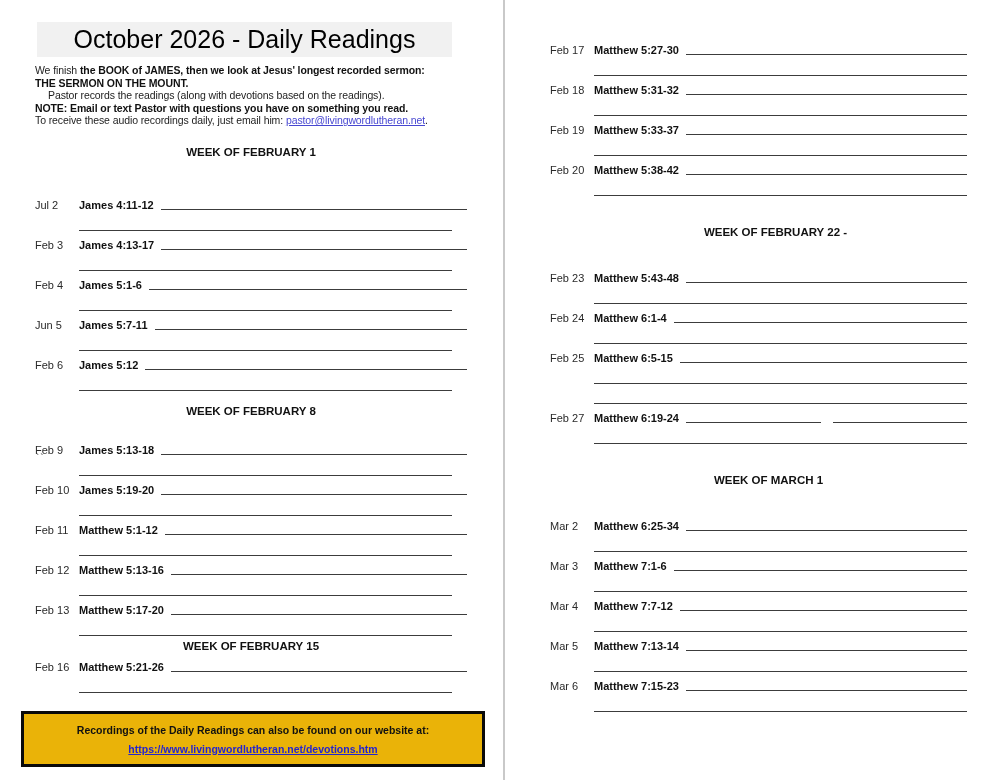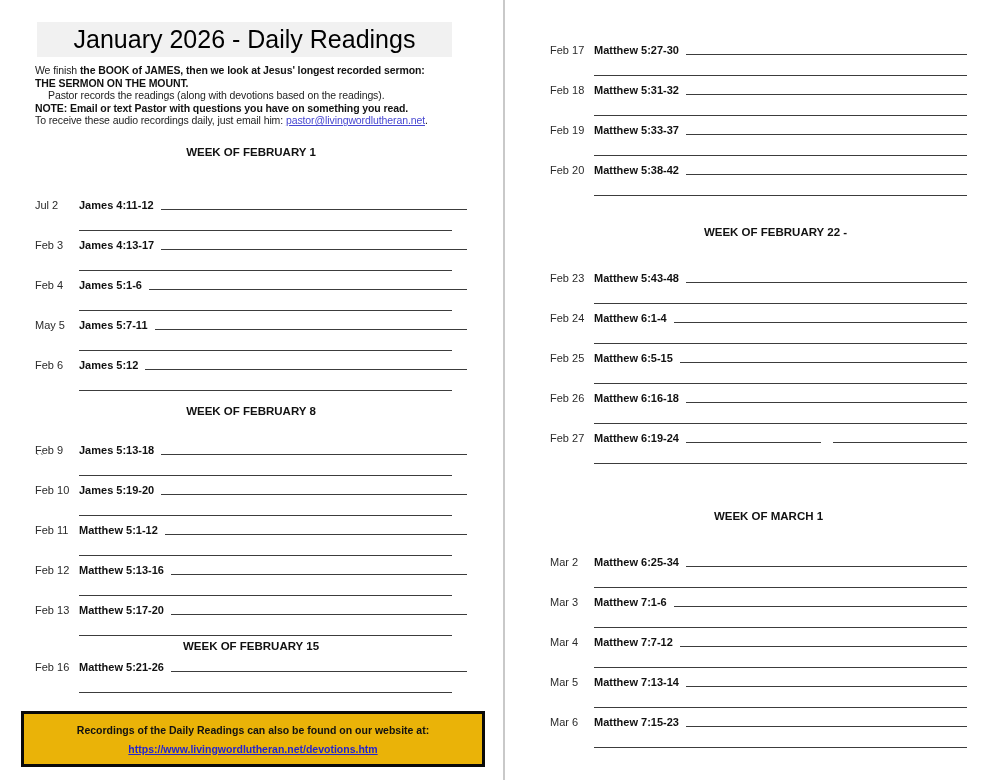--- a/index.html
+++ b/index.html
@@ -25,21 +25,21 @@
   .iline b{color:#111;}
   .iline.indent{padding-left:13px;}
   a.email{color:#4747d1;text-decoration:underline;cursor:pointer;}
 
   
   .week-heading{font-weight:bold;font-size:11.5px;height:15px;line-height:15px;text-align:center;color:#111;margin:12px 0 18px;}
   .col-left .section:nth-child(1) .week-heading{margin:18px 0 32px;}
   .col-left .section:nth-child(2) .week-heading{margin:12px 0 18px;}
   .col-left .section:nth-child(3) .week-heading{margin:2px 0 0;}
   .col-right .section:nth-child(2) .week-heading{margin:28px 0 25px;padding-left:34px;}
-  .col-right .section:nth-child(3) .week-heading{margin:44px 0 25px;padding-left:20px;}
+  .col-right .section:nth-child(3) .week-heading{margin:28px 0 25px;padding-left:20px;}
 
   .entry{position:relative;}
   .row1{display:flex;height:20px;align-items:flex-end;font-size:11px;}
   .date{flex:none;width:44px;color:#2a2a2a;line-height:14px;}
   .reading{flex:none;font-weight:bold;color:#111;white-space:nowrap;line-height:14px;}
   .fill{flex:1 1 auto;border-bottom:1.4px solid #3c3c3c;height:0;margin-left:7px;margin-bottom:2px;}
   .row1.split .fill{flex:1 1 auto;}
   .fill.extra{flex:0 0 78px;margin-left:12px;}
   .line2{height:20px;}
   .line2 .ln{margin-left:44px;border-bottom:1.4px solid #3c3c3c;height:18px;}
@@ -55,21 +55,21 @@
   .footer-box .f1{font-weight:bold;font-size:10.5px;color:#111;line-height:16px;}
   .footer-box a.f2{display:inline-block;margin-top:4px;font-weight:bold;font-size:10.5px;color:#2424cf;text-decoration:underline;cursor:pointer;line-height:14px;}
 </style>
 </head>
 <body>
 
 <div class="page">
 
   <div class="col col-left">
 
-    <div class="title-box">January 2026 - Daily Readings</div>
+    <div class="title-box">October 2026 - Daily Readings</div>
 
     <div class="intro">
       <div class="iline"><span>We finish </span><b>the BOOK of JAMES, then we look at Jesus' longest recorded sermon:</b></div>
       <div class="iline"><b>THE SERMON ON THE MOUNT.</b></div>
       <div class="iline indent">Pastor records the readings (along with devotions based on the readings).</div>
       <div class="iline"><b>NOTE: Email or text Pastor with questions you have on something you read.</b></div>
       <div class="iline"><span>To receive these audio recordings daily, just email him:  </span><a class="email">pastor@livingwordlutheran.net</a><span>.</span></div>
     </div>
 
     <div class="sections">
@@ -100,21 +100,21 @@
               <span class="date">Feb 4</span>
               <span class="reading">James 5:1-6</span>
               <span class="fill"></span>
             </div>
             <div class="line2">
               <div class="ln"></div>
             </div>
           </div>
           <div class="entry">
             <div class="row1">
-              <span class="date">May 5</span>
+              <span class="date">Jun 5</span>
               <span class="reading">James 5:7-11</span>
               <span class="fill"></span>
             </div>
             <div class="line2">
               <div class="ln"></div>
             </div>
           </div>
           <div class="entry">
             <div class="row1">
               <span class="date">Feb 6</span>
@@ -273,25 +273,20 @@
             <div class="row1">
               <span class="date">Feb 25</span>
               <span class="reading">Matthew 6:5-15</span>
               <span class="fill"></span>
             </div>
             <div class="line2">
               <div class="ln"></div>
             </div>
           </div>
           <div class="entry">
-            <div class="row1">
-              <span class="date">Feb 26</span>
-              <span class="reading">Matthew 6:16-18</span>
-              <span class="fill"></span>
-            </div>
             <div class="line2">
               <div class="ln"></div>
             </div>
           </div>
           <div class="entry">
             <div class="row1 split">
               <span class="date">Feb 27</span>
               <span class="reading">Matthew 6:19-24</span>
               <span class="fill"></span>
               <span class="fill extra"></span>

